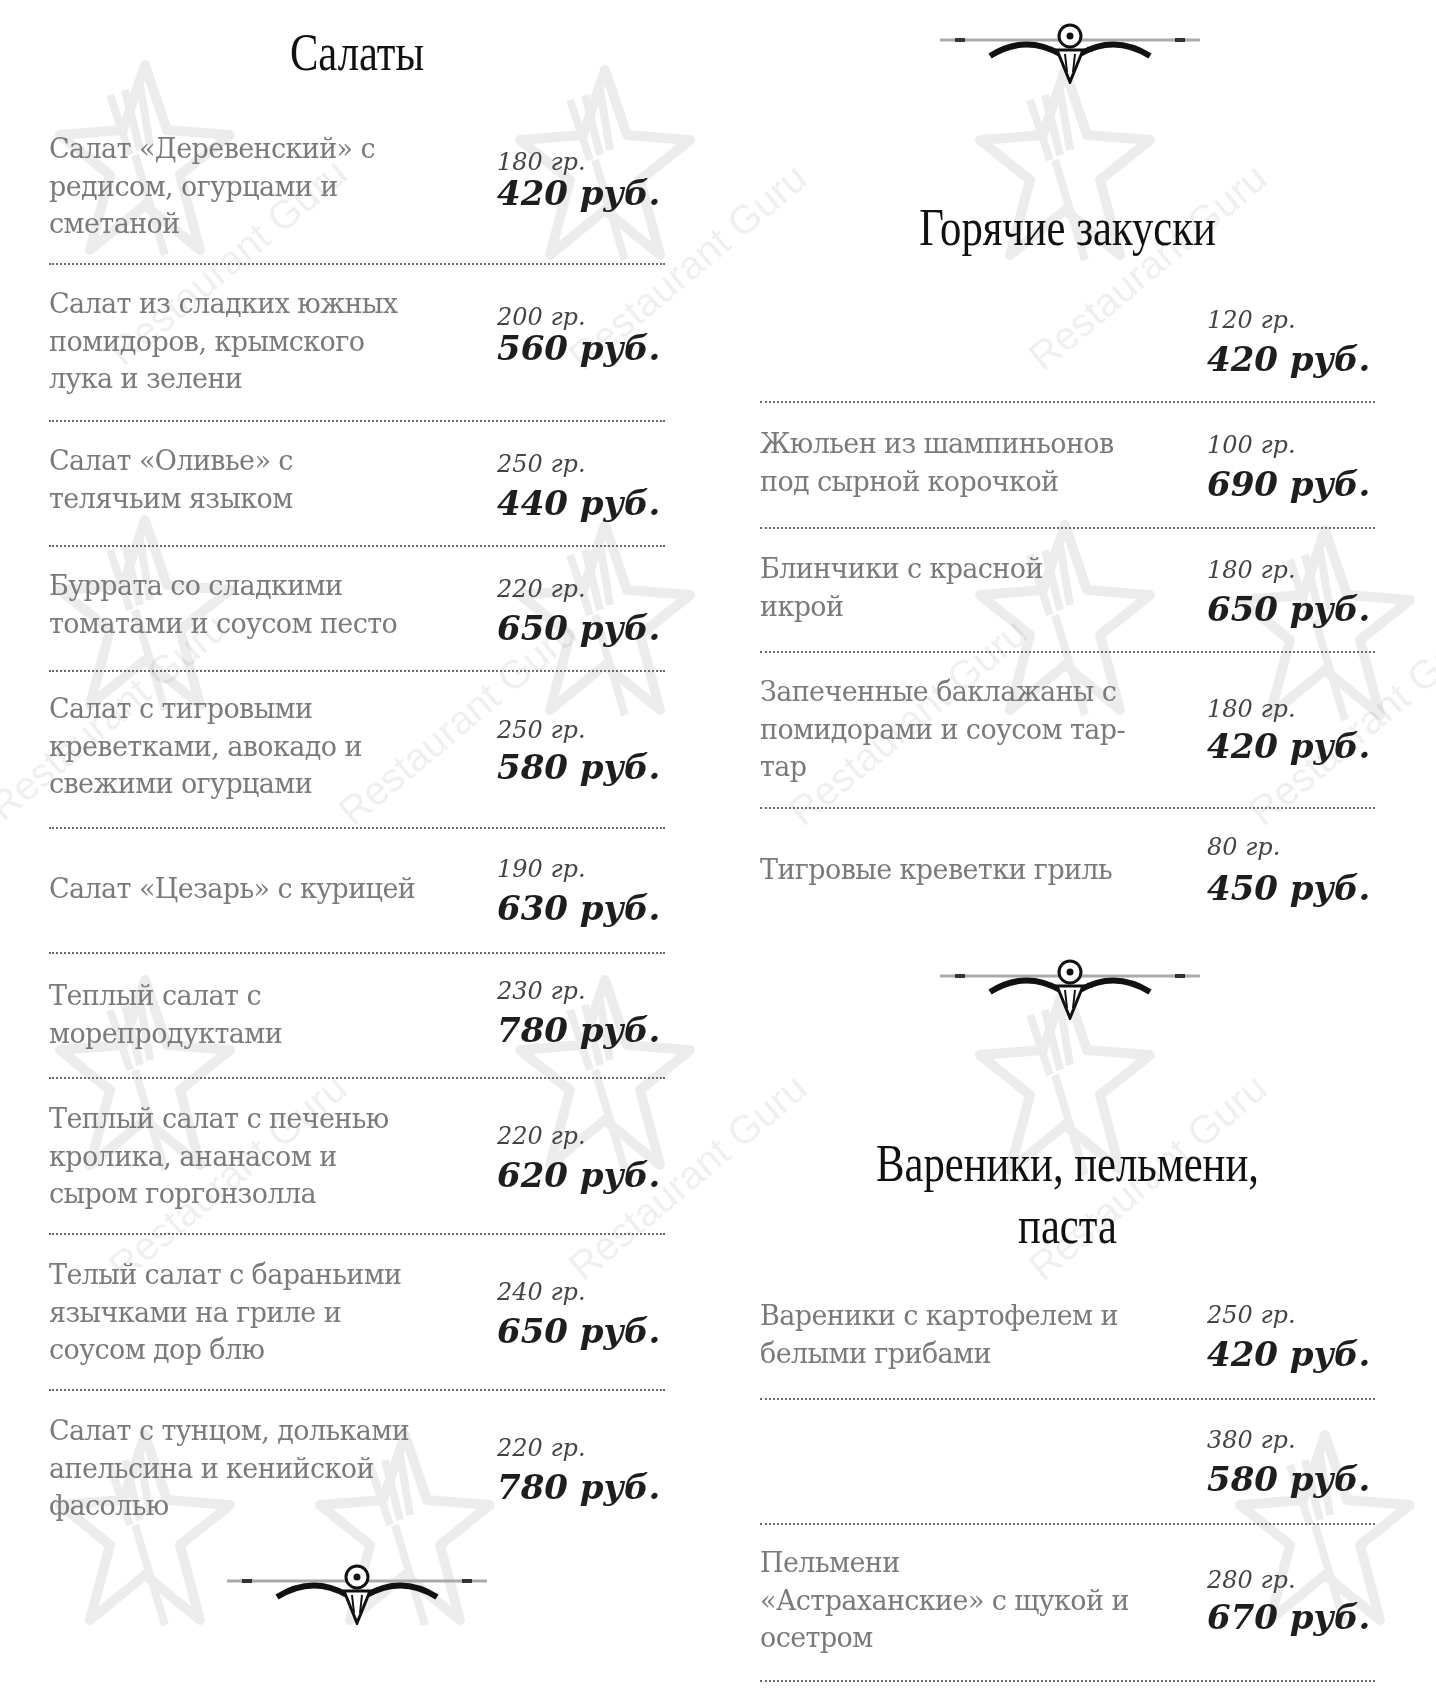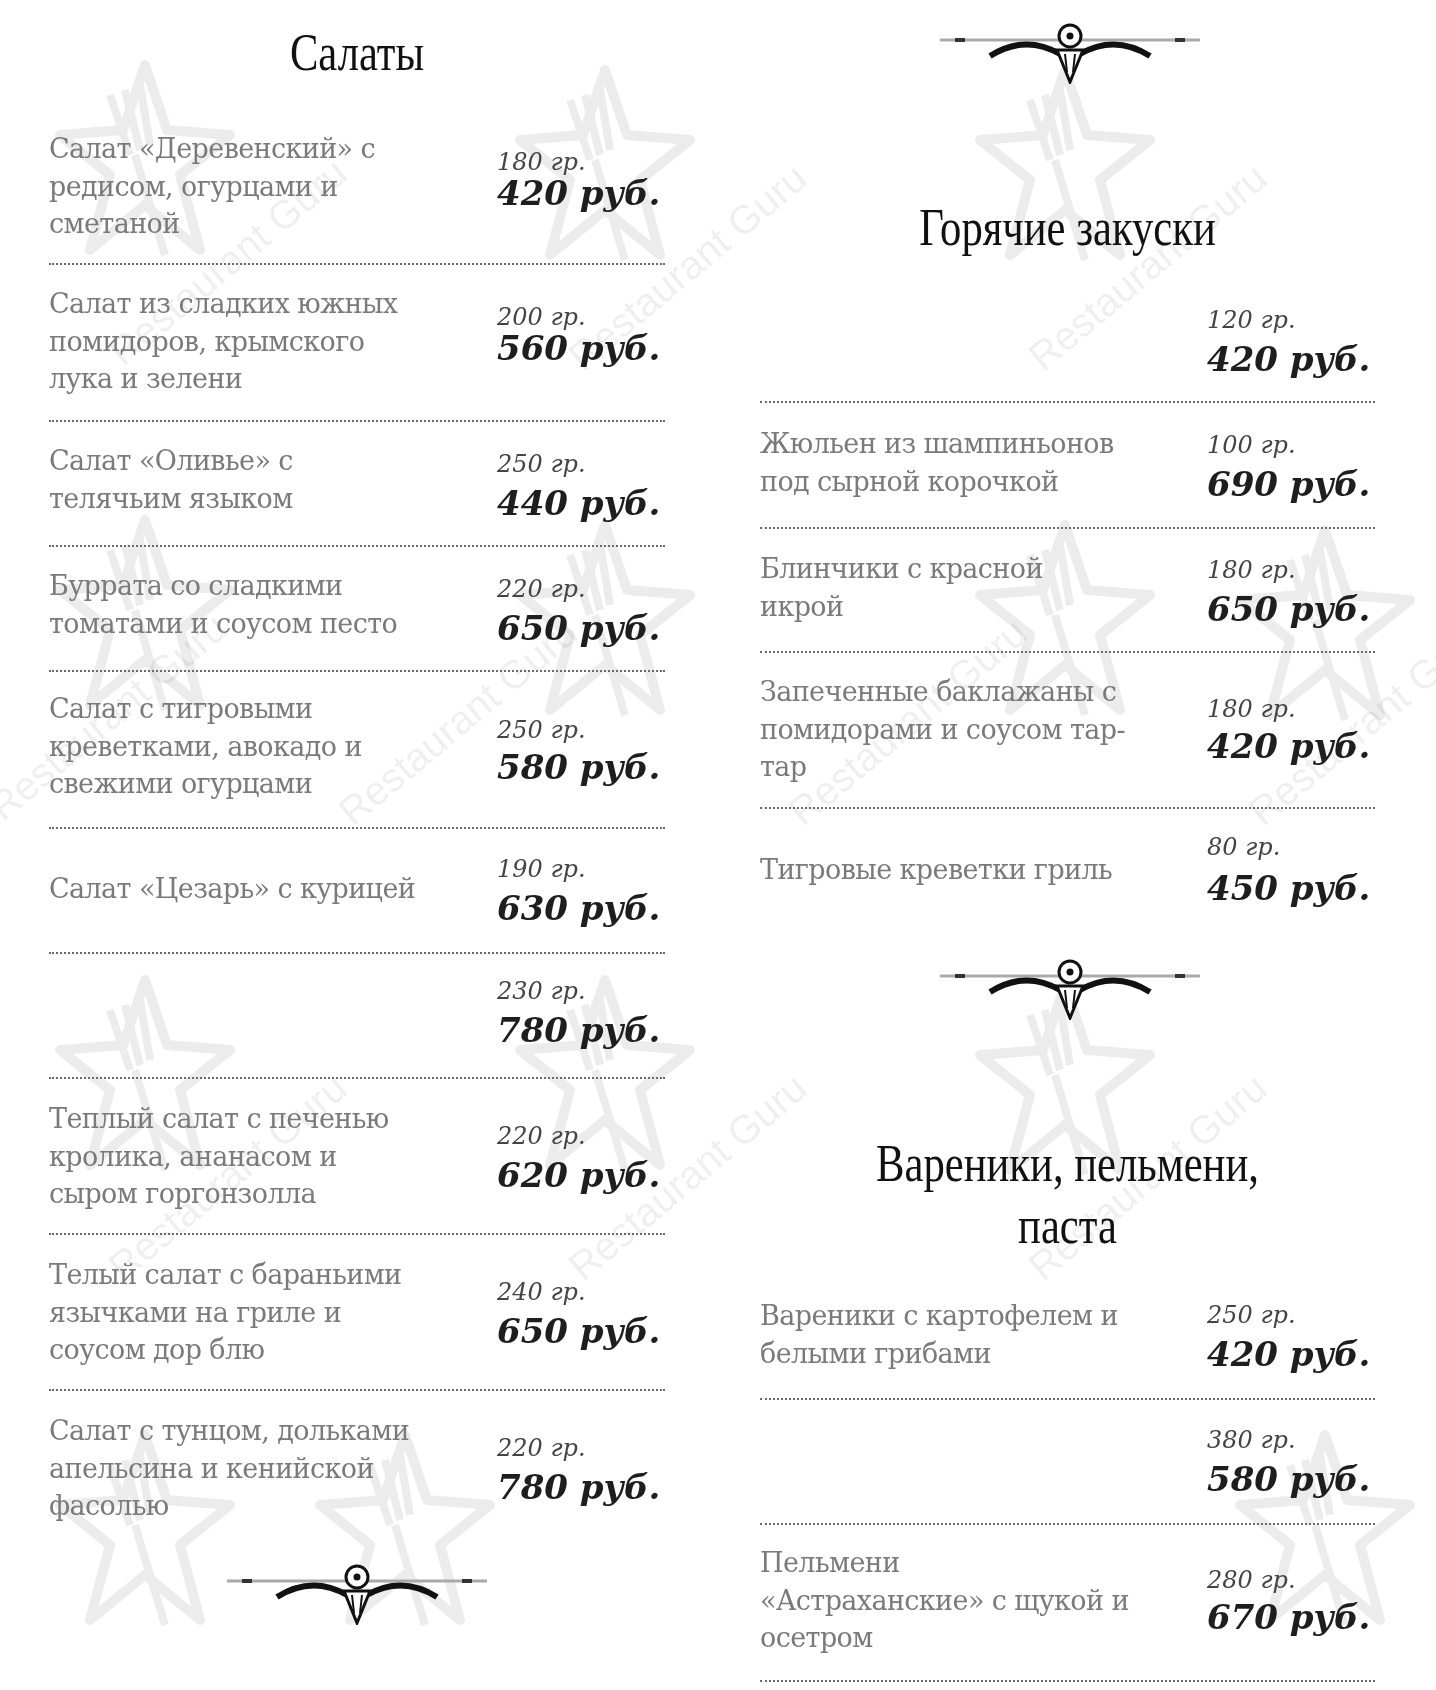--- a/index.html
+++ b/index.html
@@ -155,20 +155,22 @@
 <div class="dots" style="left:49px;width:616px;top:827px"></div>
 
 <div class="item" style="left:49px;top:855px;width:616px;height:80px">
   <div class="item-name" style="top:15px">Салат «Цезарь» с курицей</div>
   <div class="item-weight" style="left:448px;top:2px">190 гр.</div>
   <div class="item-price" style="left:448px;top:38px">630 руб.</div>
 </div>
 <div class="dots" style="left:49px;width:616px;top:952px"></div>
 
 <div class="item" style="left:49px;top:977px;width:616px;height:80px">
+  <div class="item-name" style="top:0">Теплый салат с
+морепродуктами</div>
   <div class="item-weight" style="left:448px;top:2px">230 гр.</div>
   <div class="item-price" style="left:448px;top:38px">780 руб.</div>
 </div>
 <div class="dots" style="left:49px;width:616px;top:1077px"></div>
 
 <div class="item" style="left:49px;top:1100px;width:616px;height:110px">
   <div class="item-name" style="top:0">Теплый салат с печенью
 кролика, ананасом и
 сыром горгонзолла</div>
   <div class="item-weight" style="left:448px;top:24px">220 гр.</div>

